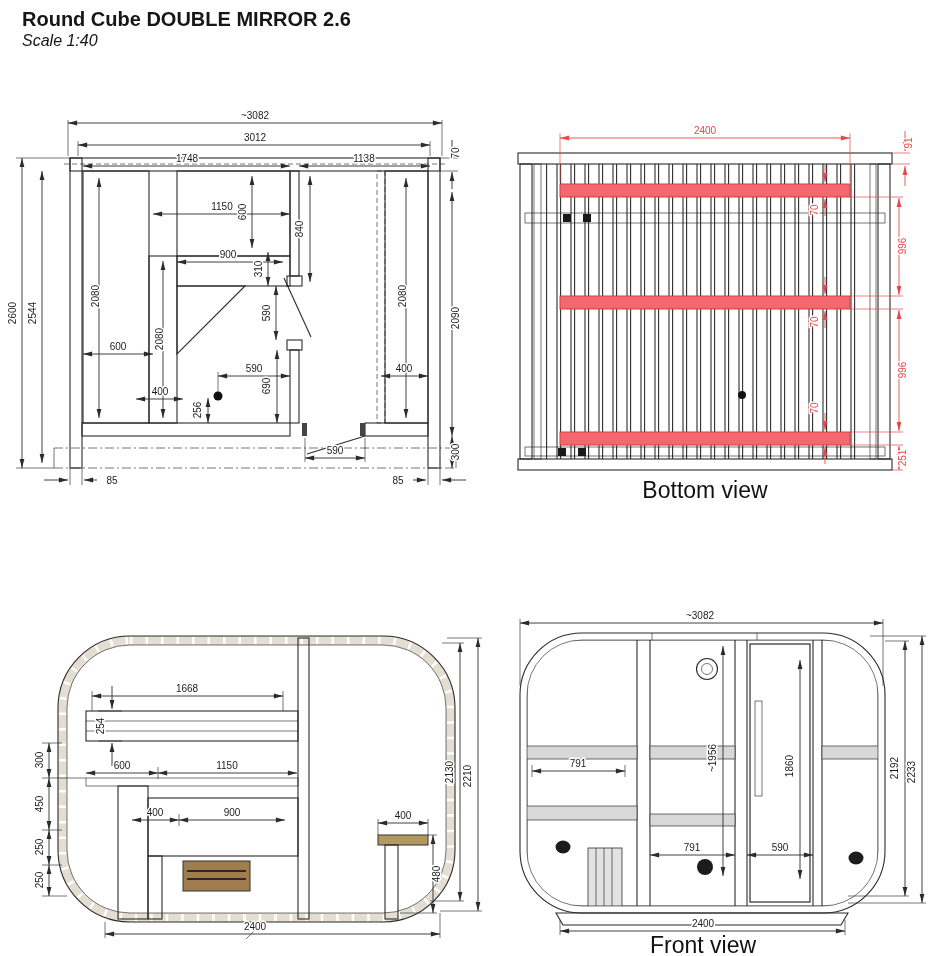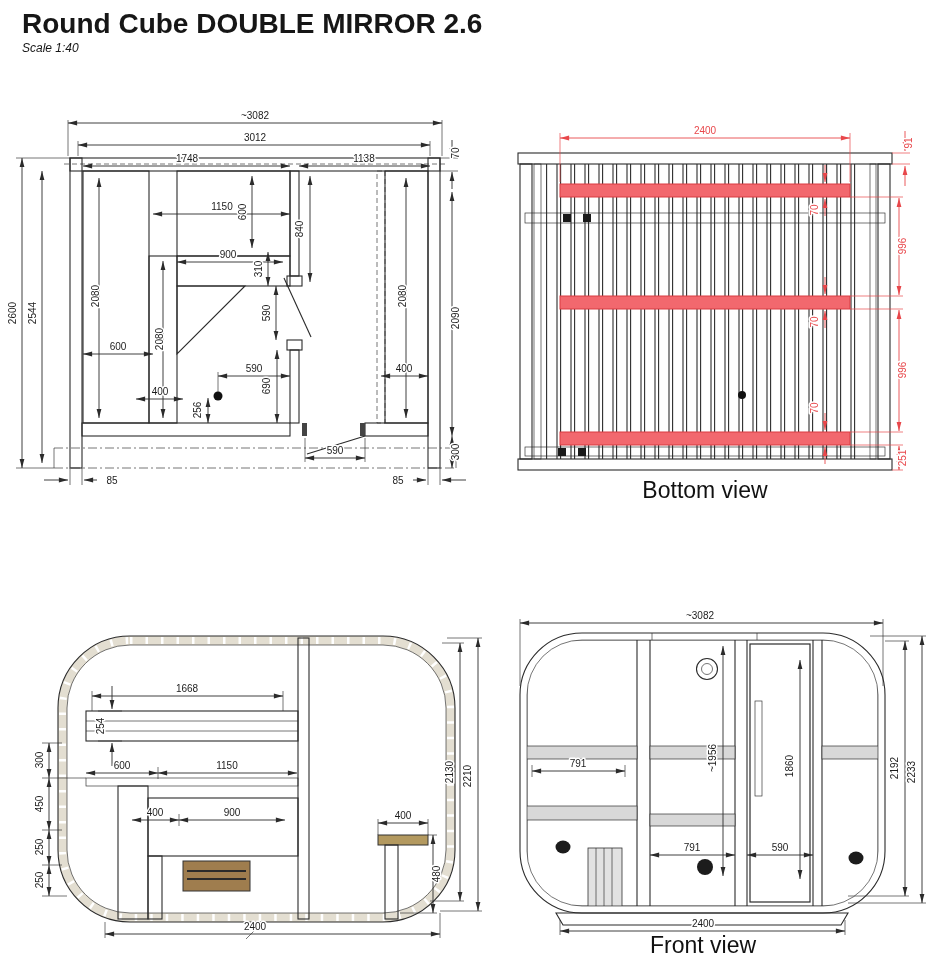--- a/index.html
+++ b/index.html
@@ -1,19 +1,19 @@
 <!DOCTYPE html>
 <html><head>
 <meta charset="utf-8">
 <style>
   html,body{margin:0;padding:0;background:#fff;}
   body{width:950px;height:956px;font-family:"Liberation Sans",sans-serif;position:relative;overflow:hidden;}
   .page{position:relative;width:950px;height:956px;background:#fff;}
-  h1{font-size:28px;font-weight:600;margin:8px 16px 0 22px;color:#161616;}
-  .subtitle{font-style:italic;font-size:12px;margin:1px 0 0 22px;color:#161616;}
+  h1{font-size:20px;font-weight:600;margin:8px 16px 0 22px;color:#161616;}
+  .subtitle{font-style:italic;font-size:16px;margin:1px 0 0 22px;color:#161616;}
   svg.view{position:absolute;}
   .v-plan{left:0;top:88px;width:480px;height:430px;}
   .v-bottom{left:500px;top:95px;width:450px;height:420px;}
   .v-side{left:0;top:578px;width:505px;height:378px;}
   .v-front{left:500px;top:578px;width:450px;height:378px;}
   .ln{stroke:#2b2b2b;stroke-width:1.1;fill:none}
   .tn{stroke:#2b2b2b;stroke-width:0.65;fill:none}
   .dim{stroke:#2b2b2b;stroke-width:0.9;fill:none;marker-start:url(#ab);marker-end:url(#ab)}
   .de{stroke:#2b2b2b;stroke-width:0.9;fill:none;marker-end:url(#ab)}
   .dimr{stroke:#e8474b;stroke-width:0.9;fill:none;marker-start:url(#ar);marker-end:url(#ar)}

